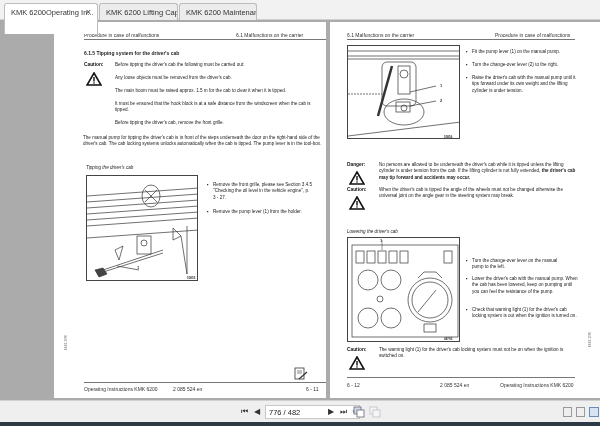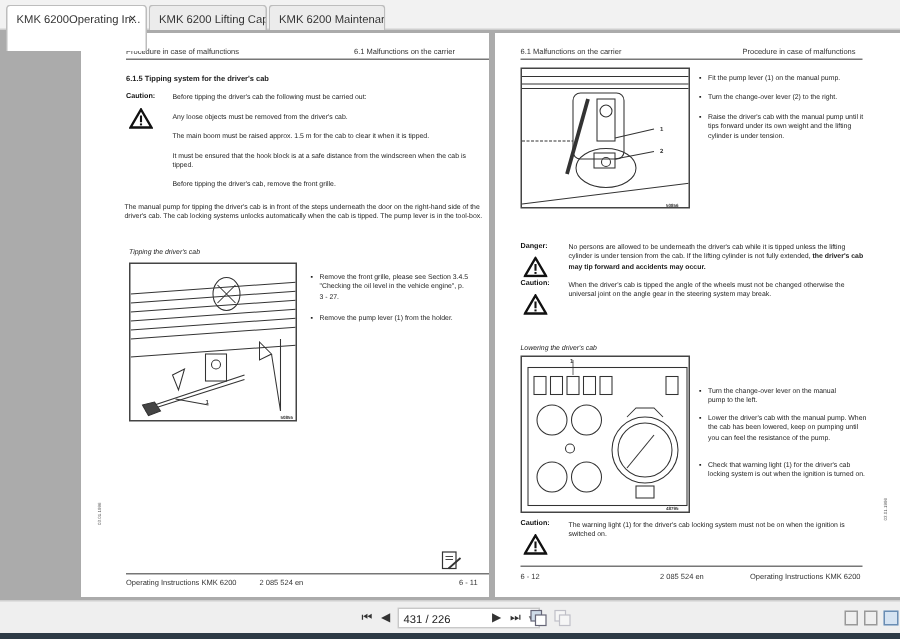--- a/index.html
+++ b/index.html
@@ -214,21 +214,21 @@
     <div class="hdr" style="left:17px;top:360px;">6 - 12</div>
     <div class="hdr" style="left:110px;top:360px;">2 085 524 en</div>
     <div class="hdr" style="left:170px;top:360px;">Operating Instructions KMK 6200</div>
   </div>
 </div>
 
 <div class="toolbar">
   <span class="tb-btn" style="left:241px;">⏮</span>
   <span class="tb-btn" style="left:254px;">◀</span>
   <div class="pagebox">
-    <span>431 / 226</span>
+    <span>776 / 482</span>
     <span class="dd">▾</span>
   </div>
   <span class="tb-btn" style="left:328px;">▶</span>
   <span class="tb-btn" style="left:340px;">⏭</span>
   <svg style="position:absolute;left:353px;top:5px;width:12px;height:12px;" viewBox="0 0 12 12">
     <rect x="1" y="1" width="7" height="7" fill="#cfdbe8" stroke="#667" stroke-width="0.8"></rect>
     <rect x="4" y="4" width="7" height="7" fill="#fff" stroke="#667" stroke-width="0.8"></rect>
   </svg>
   <svg style="position:absolute;left:369px;top:5px;width:12px;height:12px;opacity:0.45;" viewBox="0 0 12 12">
     <rect x="1" y="1" width="7" height="7" fill="#fff" stroke="#889" stroke-width="0.8"></rect>

